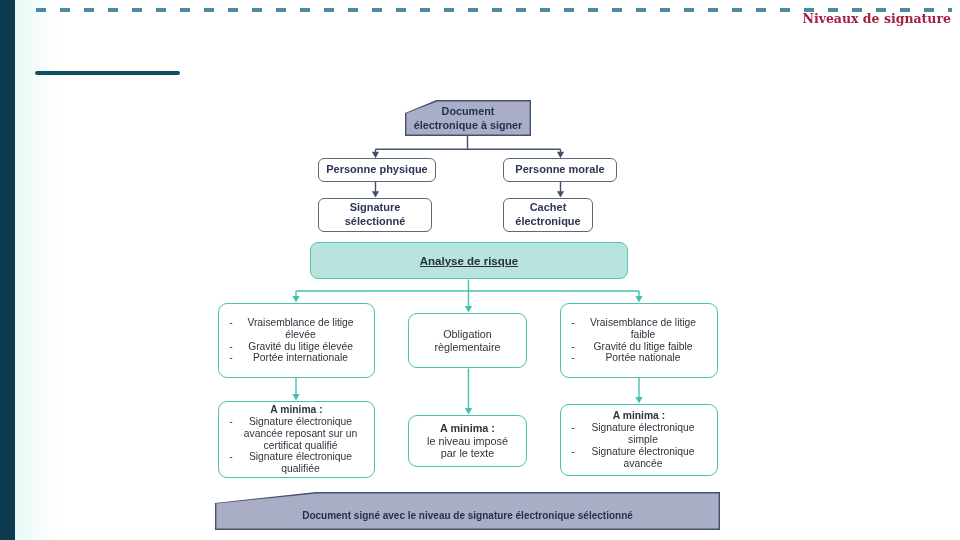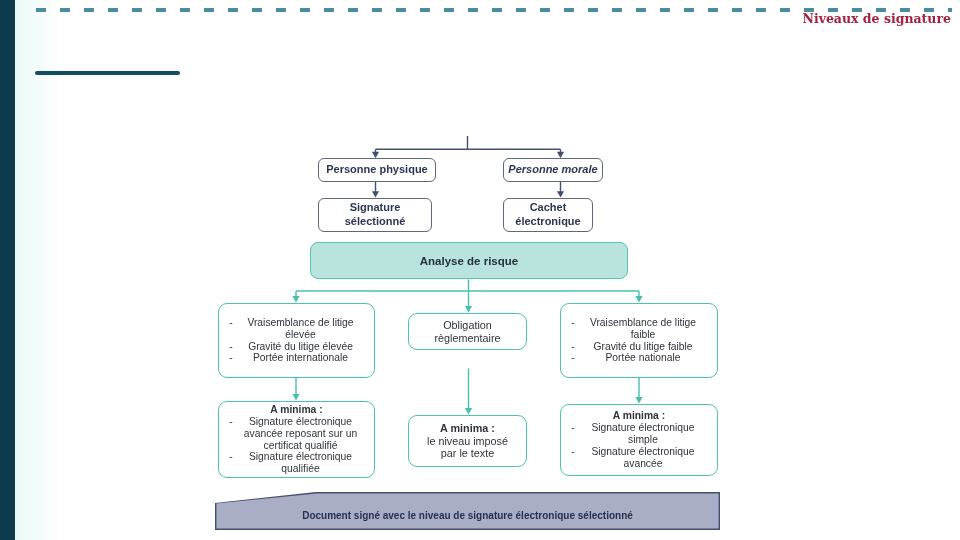--- a/index.html
+++ b/index.html
@@ -87,47 +87,53 @@
     <g fill="#45c0ae" stroke="none">
       <path d="M296 302.5 l-3.6 -6.4 h7.2 z"></path>
       <path d="M468.5 312.5 l-3.6 -6.4 h7.2 z"></path>
       <path d="M639 302.5 l-3.6 -6.4 h7.2 z"></path>
       <path d="M296 400.5 l-3.6 -6.4 h7.2 z"></path>
       <path d="M468.5 414.5 l-3.6 -6.4 h7.2 z"></path>
       <path d="M639 403.5 l-3.6 -6.4 h7.2 z"></path>
     </g>
   </svg>
 
+  <div class="cut-box doc-shape" style="left:405px; top:100px; width:126px; height:36px;">
+    <div class="border-layer"></div>
+    <div class="fill-layer"></div>
+    <div class="label" style="font-size:10.8px;">Document
+électronique à signer</div>
+  </div>
 
   <div class="node gray-node" style="left:318px; top:158px; width:118px; height:24px;">Personne physique</div>
-  <div class="node gray-node" style="left:503px; top:158px; width:100px; height:24px;font-style:italic;">Personne morale</div>
+  <div class="node gray-node" style="left:503px; top:158px; width:114px; height:24px;">Personne morale</div>
 
   <div class="node gray-node" style="left:318px; top:198px; width:114px; height:34px;">Signature
 sélectionné</div>
   <div class="node gray-node" style="left:503px; top:198px; width:90px; height:34px;">Cachet
 électronique</div>
 
-  <div class="node analyse-node" style="left:310px; top:242px; width:318px; height:37px;">Analyse de risque</div>
+  <div class="node analyse-node" style="left:310px; top:242px; width:318px; height:37px;text-decoration:underline;">Analyse de risque</div>
 
   <div class="node teal-node" style="left:218px; top:303px; width:157px; height:75px;">
     <div class="li">
       <span class="dash">-</span>
       <span class="txt">Vraisemblance de litige élevée</span>
     </div>
     <div class="li">
       <span class="dash">-</span>
       <span class="txt">Gravité du litige élevée</span>
     </div>
     <div class="li">
       <span class="dash">-</span>
       <span class="txt">Portée internationale</span>
     </div>
   </div>
 
-  <div class="node teal-node" style="left:408px; top:313px; width:119px; height:37px; font-size:10.8px;">Obligation
+  <div class="node teal-node" style="left:408px; top:313px; width:119px; height:55px; font-size:10.8px;">Obligation
 règlementaire</div>
 
   <div class="node teal-node" style="left:560px; top:303px; width:158px; height:75px;">
     <div class="li">
       <span class="dash">-</span>
       <span class="txt">Vraisemblance de litige faible</span>
     </div>
     <div class="li">
       <span class="dash">-</span>
       <span class="txt">Gravité du litige faible</span>

